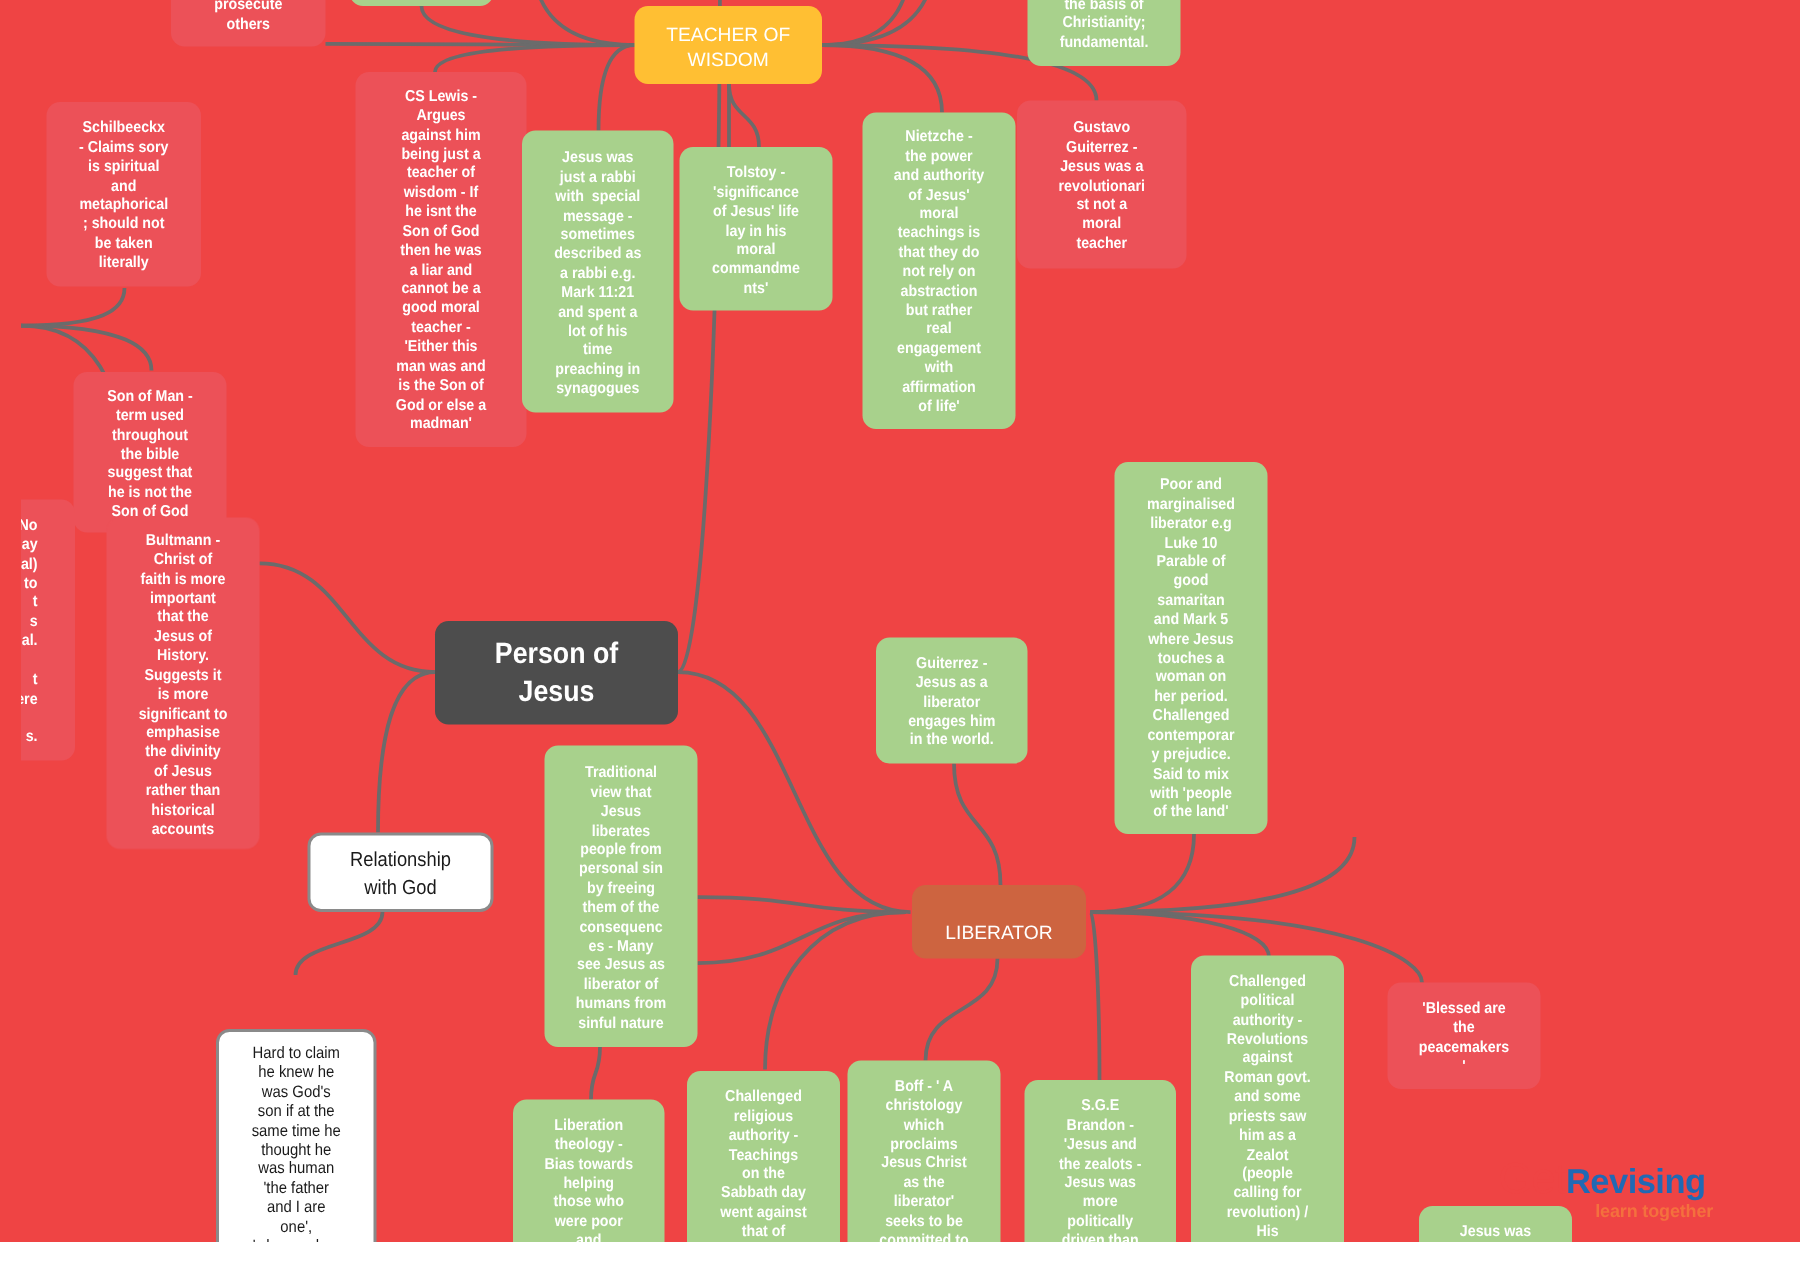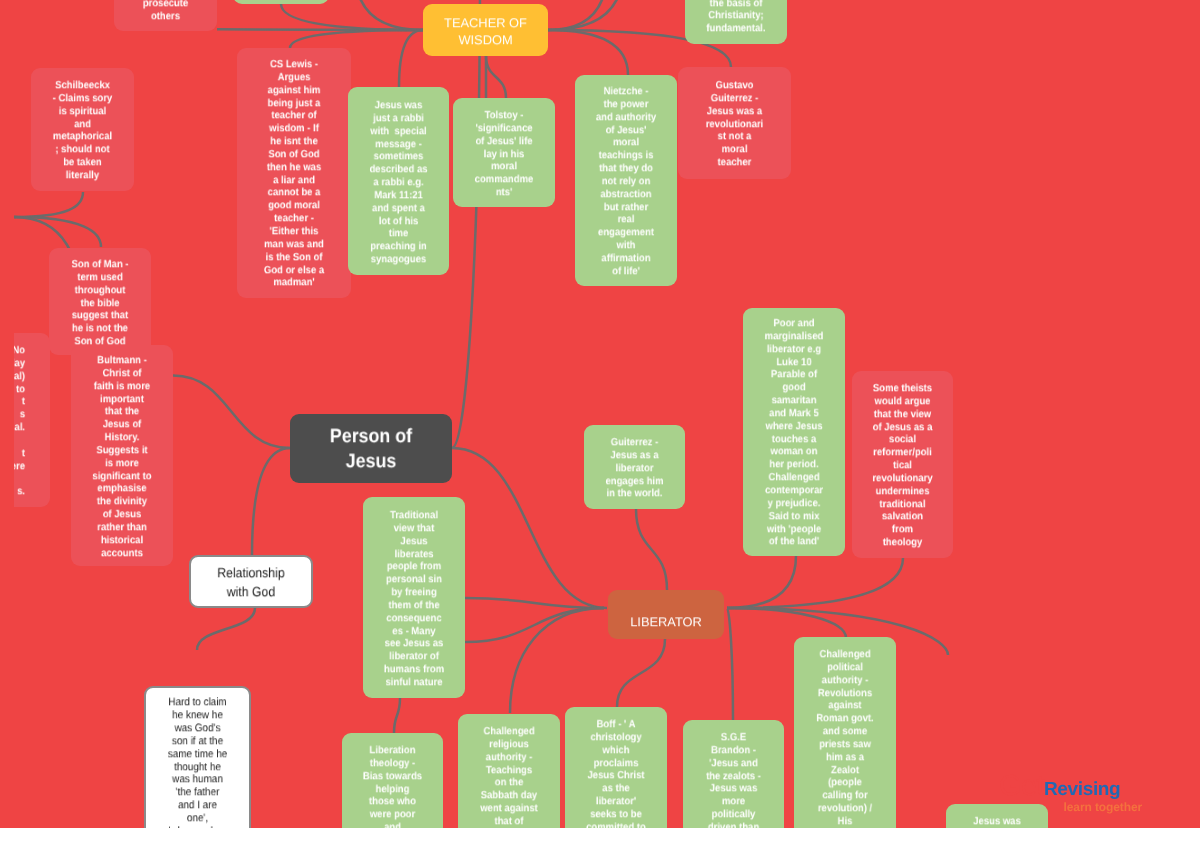--- a/index.html
+++ b/index.html
@@ -17,25 +17,25 @@
   .node>.t{width:100%;transform:scaleX(0.905) translateY(1.3px);will-change:transform;}
   .red{background:#ec5158;}
   .green{background:#a8d18c;}
   .yellow{background:#ffbf33;}
   .orange{background:#cd6440;}
   .dark{background:#4d4d4d;}
   .white{background:#fff;border:2.4px solid #8a8a8a;color:#1a1a1a;font-weight:normal;}
   .big{font-size:19.7px;line-height:25.1px;font-weight:bold;}
   .hub{font-size:12.85px;line-height:17.2px;font-weight:normal;}
   .hub>.t{transform:scaleX(0.999) translateY(1.2px);will-change:transform;}
-  .med{font-size:13.5px;line-height:19.4px;font-weight:normal;}
+  .med{font-size:13.5px;line-height:19.4px;font-weight:normal;margin-left:16px;}
   .narrow{font-weight:normal;font-size:10.95px;line-height:12.9px;}
   #logo{position:absolute;left:999px;top:770px;width:180px;height:45px;}
   .lg-get{font-size:29px;font-weight:500;color:#ef4444;letter-spacing:-0.6px;}
-  .lg-rev{font-size:19px;font-weight:bold;color:#2169b4;letter-spacing:-0.35px;}
+  .lg-rev{font-size:23px;font-weight:bold;color:#2169b4;letter-spacing:-0.35px;}
     .lg-tag{position:absolute;left:64.5px;top:29.5px;font-size:12.0px;font-weight:bold;
           color:#f4703e;letter-spacing:-0.1px;}
 </style>
 </head>
 <body>
 
 <div id="canvas">
   <svg id="edges" width="1200" height="828" viewBox="0 0 1200 828">
       <path d="M 14.0,217.0 C 67.8,217.0 83.0,207.0 83.0,192.0" fill="none" stroke="#6b6b6b" stroke-width="2.5" stroke-linecap="butt"></path>
       <path d="M 14.0,217.0 C 83.6,217.0 101.0,232.0 101.0,247.0" fill="none" stroke="#6b6b6b" stroke-width="2.5" stroke-linecap="butt"></path>
@@ -233,33 +233,20 @@
 where Jesus
 touches a
 woman on
 her period.
 Challenged
 contemporar
 y prejudice.
 Said to mix
 with 'people
 of the land'</div></div>
-    <div class="node red" style="left: 852px; top: 371px; width: 101px; height: 187px;"><div class="t">Some theists
-would argue
-that the view
-of Jesus as a
-social
-reformer/poli
-tical
-revolutionary
-undermines
-traditional
-salvation
-from
-theology</div></div>
     <div class="node orange hub" style="left: 608px; top: 590px; width: 116px; height: 49px; padding-top: 12px;"><div class="t">LIBERATOR</div></div>
     <div class="node green" style="left: 342px; top: 733px; width: 101px; height: 150px; align-items: flex-start; padding-top: 9.8px;"><div class="t">Liberation
 theology -
 Bias towards
 helping
 those who
 were poor
 and
 ...</div></div>
     <div class="node green" style="left: 458px; top: 714px; width: 102px; height: 130px; align-items: flex-start; padding-top: 9.9px;"><div class="t">Challenged
@@ -298,20 +285,24 @@
 Roman govt.
 and some
 priests saw
 him as a
 Zealot
 (people
 calling for
 revolution) /
 His
 ...</div></div>
+    <div class="node red" style="left: 925px; top: 655px; width: 102px; height: 71px;"><div class="t">'Blessed are
+the
+peacemakers
+'</div></div>
     <div class="node green" style="left: 946px; top: 804px; width: 102px; height: 40px; align-items: flex-start; padding-top: 10.1px;"><div class="t">Jesus was
 ...</div></div>
   </div>
 
 <div id="logo">
   <span class="lg-get">Get</span><span class="lg-rev">Revising</span>
   <span class="lg-tag">learn together</span>
 </div>
 
 </body></html>

